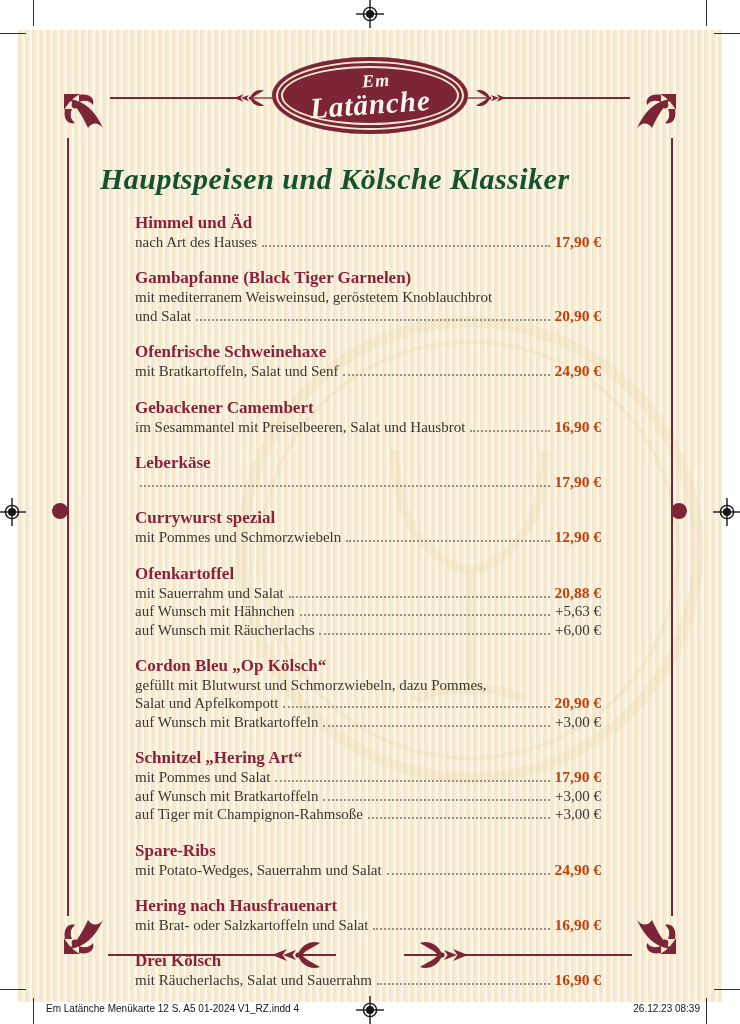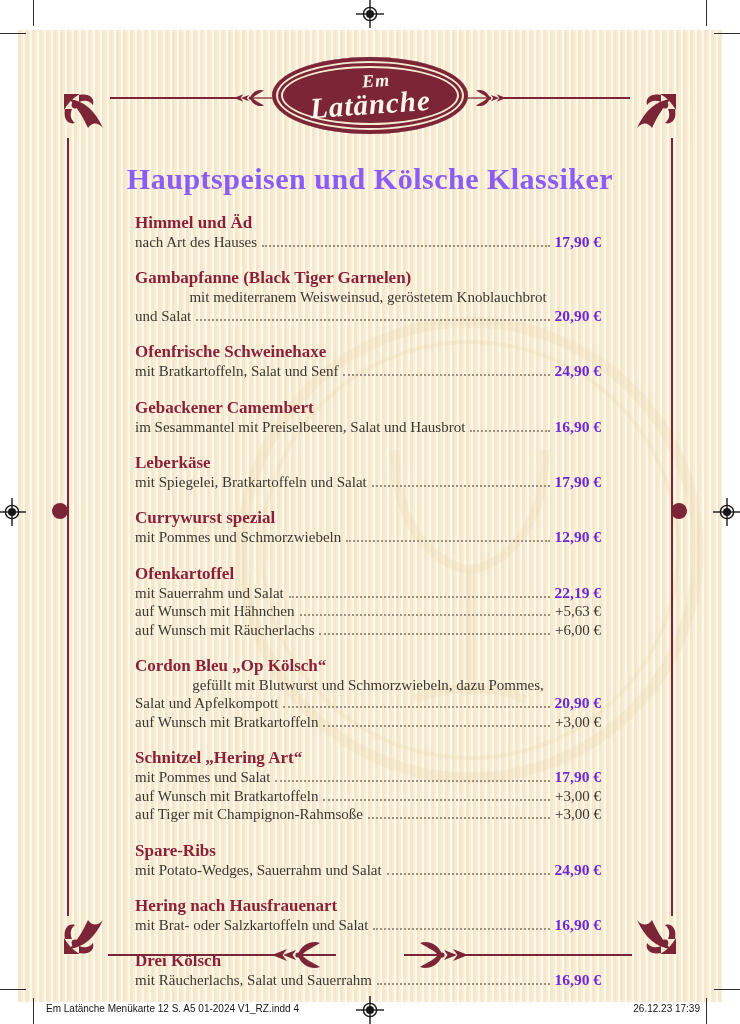--- a/index.html
+++ b/index.html
@@ -47,36 +47,36 @@
                inset 0 0 0 9px #7c2537,
                inset 0 0 0 11px #f4e9d0;
     display:flex;flex-direction:column;align-items:center;justify-content:center;
     color:#fdf8ec;font-style:italic;}
   .logo .l1{font-size:18px;line-height:17px;font-weight:bold;letter-spacing:1px;
     transform:rotate(-4deg) translateX(6px);}
   .logo .l2{font-size:29px;line-height:29px;font-weight:bold;letter-spacing:1px;
     transform:rotate(-4deg);}
 
   
-  .headline{position:absolute;left:100px;top:162px;width:540px;text-align:center;
-    color:#8b5cf6;font-size:30px;font-weight:bold;
+  .headline{position:absolute;left:100px;top:162px;width:540px;
+    color:#14532d;font-size:30px;font-style:italic;font-weight:bold;
     letter-spacing:.5px;}
 
   
   .menu{position:absolute;left:135px;top:208px;width:466px;}
   .dish{margin-top:16px;}
   .dish:first-child{margin-top:0;}
   .dish-name{color:#8b2138;font-size:17px;font-weight:bold;line-height:21px;
     margin-top:4px;}
   .line{display:flex;align-items:baseline;font-size:15px;line-height:18.4px;
-    color:#3b382f;justify-content:center;}
+    color:#3b382f;}
   .leader{flex:1;min-width:12px;border-bottom:2px dotted #96public;}
   .leader{border-bottom:2px dotted #9a9181;margin:0 5px 3px 5px;}
   .price{white-space:nowrap;}
-  .price.main{color:#6d28d9;font-weight:bold;font-size:15.5px;}
+  .price.main{color:#c2410c;font-weight:bold;font-size:15.5px;}
 
   
   .slug{position:absolute;top:1003px;font-family:"Liberation Sans",sans-serif;
     font-size:10px;color:#141414;text-align:center;}
   .slug.left{left:46px;}
   .slug.right{right:40px;}
 </style>
 </head>
 <body>
 
@@ -236,21 +236,20 @@
             <span class="leader"></span>
             <span class="price main">16,90 €</span>
           </div>
         </div>
   </div>
 
   <div class="dish">
     <div class="dish-name">Leberkäse</div>
     <div class="dish-lines">
           <div class="line">
-            <span>mit Spiegelei, Bratkartoffeln und Salat</span>
             <span class="leader"></span>
             <span class="price main">17,90 €</span>
           </div>
         </div>
   </div>
 
   <div class="dish">
     <div class="dish-name">Currywurst spezial</div>
     <div class="dish-lines">
           <div class="line">
@@ -260,21 +259,21 @@
           </div>
         </div>
   </div>
 
   <div class="dish">
     <div class="dish-name">Ofenkartoffel</div>
     <div class="dish-lines">
           <div class="line">
             <span>mit Sauerrahm und Salat</span>
             <span class="leader"></span>
-            <span class="price main">22,19 €</span>
+            <span class="price main">20,88 €</span>
           </div>
           <div class="line">
             <span>auf Wunsch mit Hähnchen</span>
             <span class="leader"></span>
             <span class="price">+5,63 €</span>
           </div>
           <div class="line">
             <span>auf Wunsch mit Räucherlachs</span>
             <span class="leader"></span>
             <span class="price">+6,00 €</span>
@@ -350,14 +349,14 @@
           <div class="line">
             <span>mit Räucherlachs, Salat und Sauerrahm</span>
             <span class="leader"></span>
             <span class="price main">16,90 €</span>
           </div>
         </div>
   </div>
 </div>
 
   <div class="slug left">Em Latänche Menükarte 12 S. A5 01-2024 V1_RZ.indd   4</div>
-  <div class="slug right">26.12.23   17:39</div>
+  <div class="slug right">26.12.23   08:39</div>
 </div>
 
 </body></html>

